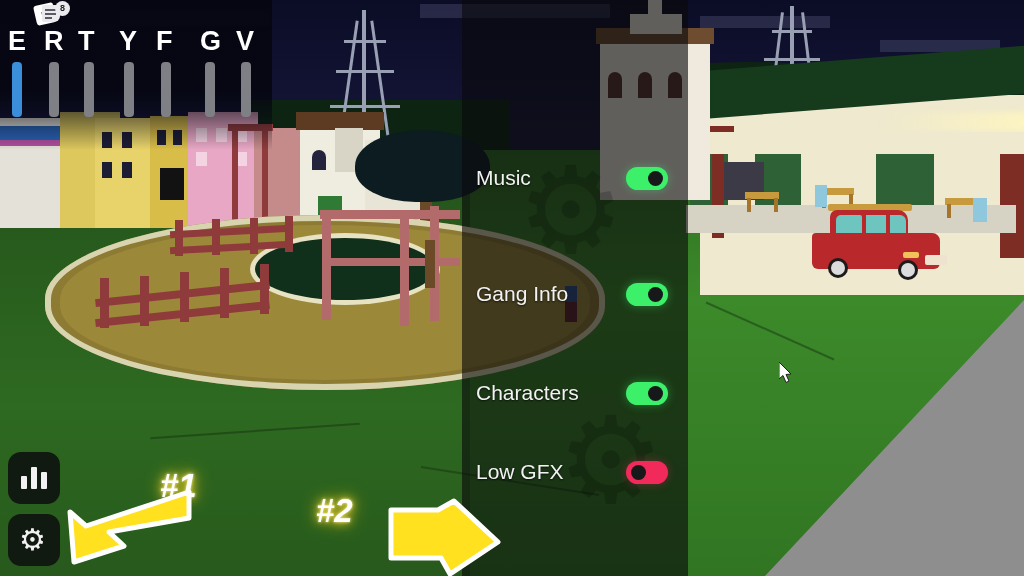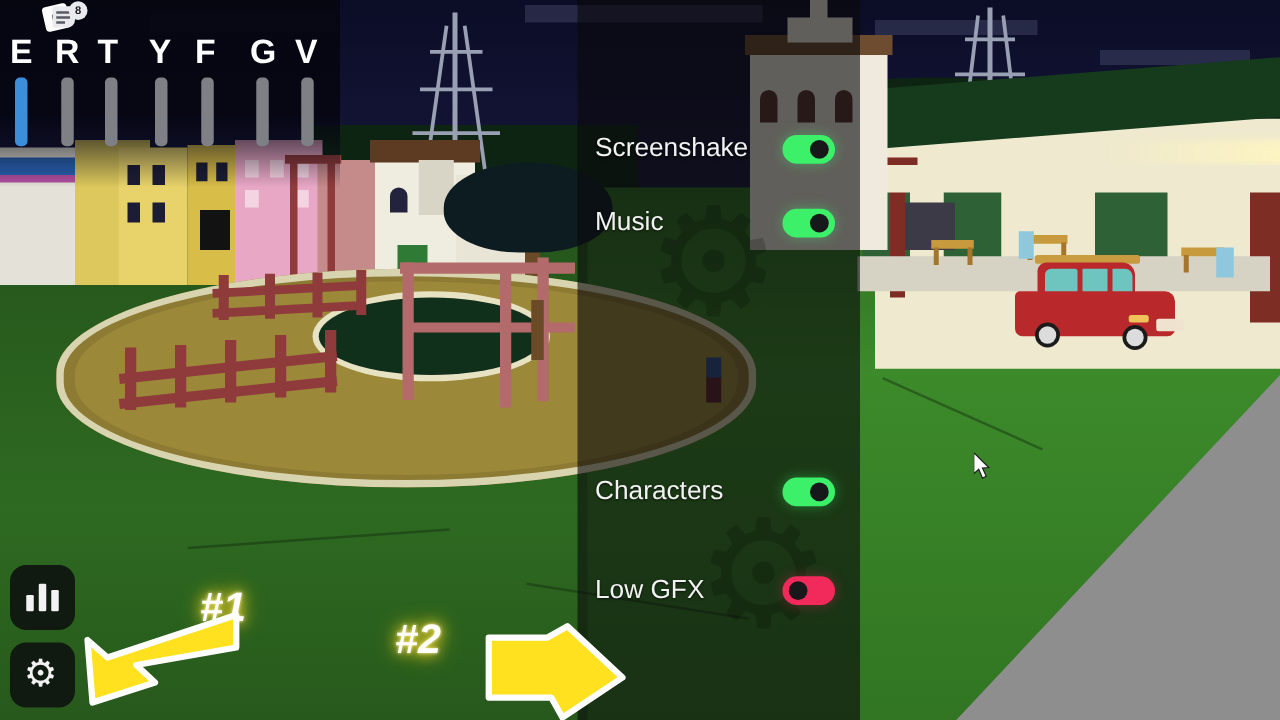--- a/index.html
+++ b/index.html
@@ -306,28 +306,28 @@
     <span class="keybar" style="left:124px;"></span>
     <span class="keybar" style="left:161px;"></span>
     <span class="keybar" style="left:205px;"></span>
     <span class="keybar" style="left:241px;"></span>
   </div>
 
   <div class="panel">
     <span class="panel-gear" style="left:55px;top:150px;">⚙</span>
     <span class="panel-gear" style="left:95px;top:400px;">⚙</span>
 
-    <div class="srow" style="top:102px;">
-      <span class="slabel">Screenshake</span>
+    <div class="srow" style="top:161px;">
+      <span class="slabel">Music</span>
       <span class="toggle on">
           <i class="knob"></i>
         </span>
     </div>
-    <div class="srow" style="top:161px;">
-      <span class="slabel">Music</span>
+    <div class="srow" style="top:277px;">
+      <span class="slabel">Gang Info</span>
       <span class="toggle on">
           <i class="knob"></i>
         </span>
     </div>
     <div class="srow" style="top:376px;">
       <span class="slabel">Characters</span>
       <span class="toggle on">
           <i class="knob"></i>
         </span>
     </div>

